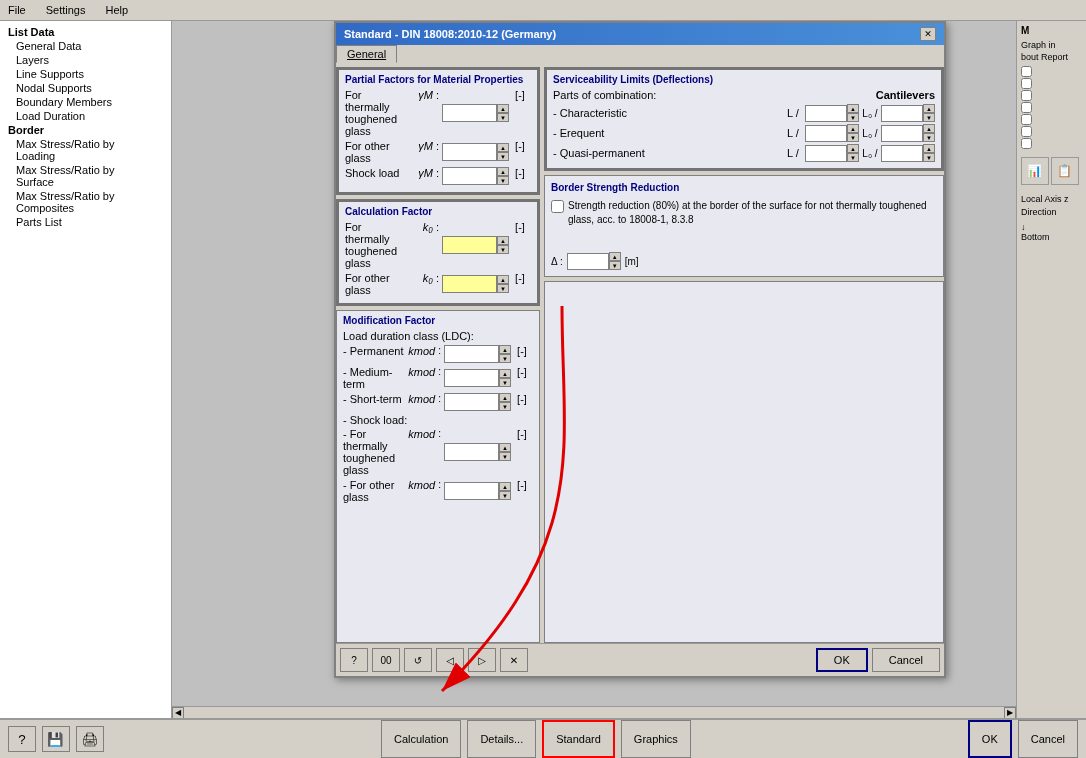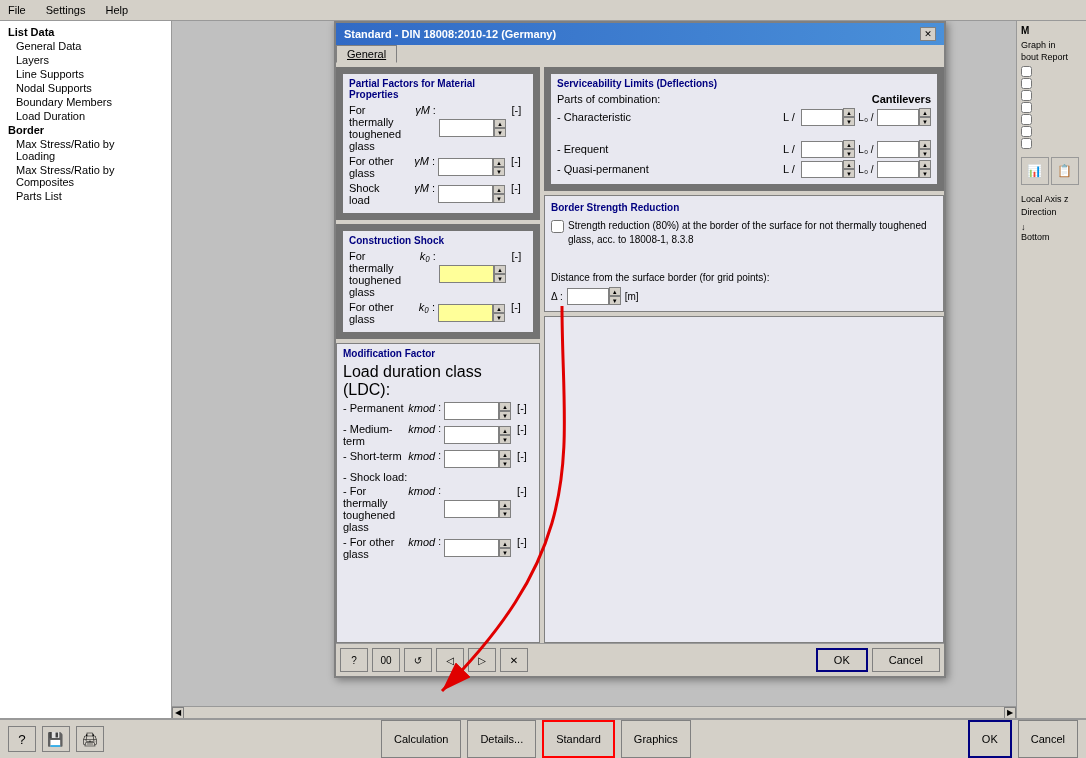--- a/index.html
+++ b/index.html
@@ -46,21 +46,21 @@
     .modal-close-btn { width: 16px; height: 14px; background: #d4d0c8; border: 1px solid #808080; cursor: pointer; font-size: 9px; display: flex; align-items: center; justify-content: center; color: #000; }
     .tab-bar { display: flex; gap: 0; margin-bottom: 4px; flex-shrink: 0; text-decoration: underline; }
     .tab { padding: 2px 10px; background: #d4d0c8; border: 1px solid #808080; border-bottom: none; cursor: pointer; font-size: 11px; }
     .tab.active { background: #d4d0c8; border-bottom: 1px solid #d4d0c8; font-weight: normal; }
     .modal-body { flex: 1; display: flex; gap: 4px; overflow: hidden; }
 
     
     .left-panel-modal { flex: 1; display: flex; flex-direction: column; gap: 4px; overflow: hidden; }
     .right-panel-modal { width: 400px; display: flex; flex-direction: column; gap: 4px; flex-shrink: 0; }
 
-    .section-box { border: 7px solid #737373; background: #e8e8f0; padding: 4px 6px; }
+    .section-box { border: 3px solid #737373; background: #e8e8f0; padding: 4px 6px; }
     .section-title { font-size: 10px; color: #000080; font-weight: bold; margin-bottom: 4px; }
 
     .form-row { display: flex; margin-bottom: 3px; font-size: 11px; }
     .form-label { flex: 1; }
     .form-symbol { width: 30px; text-align: right; font-style: italic; font-size: 11px; }
     .form-input { width: 55px; height: 18px; border: 1px solid #808080; background: white; text-align: right; font-size: 11px; padding: 0 2px; }
     .form-input.yellow { background: #ffff99; }
     .form-unit { width: 22px; text-align: center; font-size: 11px; }
 
     .spinner-wrap { display: flex; align-items: center; }
@@ -99,20 +99,21 @@
     <div class="sidebar">
       <div class="sidebar-section">List Data</div>
       <div class="sidebar-item">General Data</div>
       <div class="sidebar-item">Layers</div>
       <div class="sidebar-item">Line Supports</div>
       <div class="sidebar-item">Nodal Supports</div>
       <div class="sidebar-item">Boundary Members</div>
       <div class="sidebar-item">Load Duration</div>
       <div class="sidebar-section">Border</div>
       <div class="sidebar-item">Max Stress/Ratio by Loading</div>
+      <div class="sidebar-item">Max Stress/Ratio by Surface</div>
       <div class="sidebar-item">Max Stress/Ratio by Composites</div>
       <div class="sidebar-item">Parts List</div>
     </div>
 
     <div class="center-area">
 
       <div class="modal">
 
         <div class="modal-title-bar">
           <span>Standard - DIN 18008:2010-12 (Germany)</span>
@@ -167,21 +168,21 @@
                   <div class="spinner-btns">
                     <button class="spinner-btn">▲</button>
                     <button class="spinner-btn">▼</button>
                   </div>
                 </div>
                 <span class="form-unit">[-]</span>
               </div>
             </div>
 
             <div class="section-box">
-              <div class="section-title">Construction Shock</div>
+              <div class="section-title">Calculation Factor</div>
 
               <div class="form-row">
                 <span class="form-label">For thermally toughened glass</span>
                 <span class="form-symbol">k₀</span>
                 <span style="padding: 0 3px; font-size:11px;">:</span>
                 <div class="spinner-wrap">
                   <input class="form-input yellow" type="text" style="">
                   <div class="spinner-btns">
                     <button class="spinner-btn">▲</button>
                     <button class="spinner-btn">▼</button>
@@ -200,21 +201,21 @@
                     <button class="spinner-btn">▲</button>
                     <button class="spinner-btn">▼</button>
                   </div>
                 </div>
                 <span class="form-unit">[-]</span>
               </div>
             </div>
 
             <div class="mod-section">
               <div class="section-title">Modification Factor</div>
-              <div style="font-size:16px; margin-bottom:3px;">Load duration class (LDC):</div>
+              <div style="font-size:11px; margin-bottom:3px;">Load duration class (LDC):</div>
 
               <div class="form-row">
                 <span class="form-label">- Permanent</span>
                 <span class="form-symbol">kmod</span>
                 <span style="padding: 0 3px; font-size:10px;">:</span>
                 <div class="spinner-wrap">
                   <input class="form-input" type="text" style="">
                   <div class="spinner-btns">
                     <button class="spinner-btn">▲</button>
                     <button class="spinner-btn">▼</button>
@@ -285,21 +286,21 @@
 
           <div class="right-panel-modal">
 
             <div class="section-box">
               <div class="section-title">Serviceability Limits (Deflections)</div>
               <div style="display:flex; justify-content:space-between; margin-bottom:3px;">
                 <span style="font-size:11px;">Parts of combination:</span>
                 <span style="font-size:11px; font-weight:bold;">Cantilevers</span>
               </div>
 
-              <div style="display:flex; align-items:center; margin-bottom:14px; font-size:11px;">
+              <div style="display:flex; align-items:center; margin-bottom:2px; font-size:11px;">
                 <span style="flex:1;">- Characteristic</span>
                 <span style="width:18px;">L /</span>
                 <div class="spinner-wrap">
                   <input class="svc-input-sm" type="text" style="">
                   <div class="spinner-btns">
                     <button class="spinner-btn">▲</button>
                     <button class="spinner-btn">▼</button>
                   </div>
                 </div>
                 <span style="width:22px; text-align:center; font-size:10px;">L₀ /</span>
@@ -352,21 +353,20 @@
                 </div>
               </div>
             </div>
 
             <div class="bsr-section">
               <div class="bsr-title">Border Strength Reduction</div>
               <div style="display:flex; align-items:flex-start; margin-bottom:6px;">
                 <input type="checkbox" style="margin-top: 1px; margin-right: 4px; flex-shrink: 0;">
                 <span class="bsr-text">Strength reduction (80%) at the border of the surface for not thermally toughened glass, acc. to 18008-1, 8.3.8</span>
               </div>
-              <div style="font-size:10px; margin-bottom:4px;">Distance from the surface border (for grid points):</div>
               <div class="bsr-row">
                 <span>Δ :</span>
                 <div class="spinner-wrap">
                   <input class="svc-input-sm" type="text" style="">
                   <div class="spinner-btns">
                     <button class="spinner-btn">▲</button>
                     <button class="spinner-btn">▼</button>
                   </div>
                 </div>
                 <span>[m]</span>

